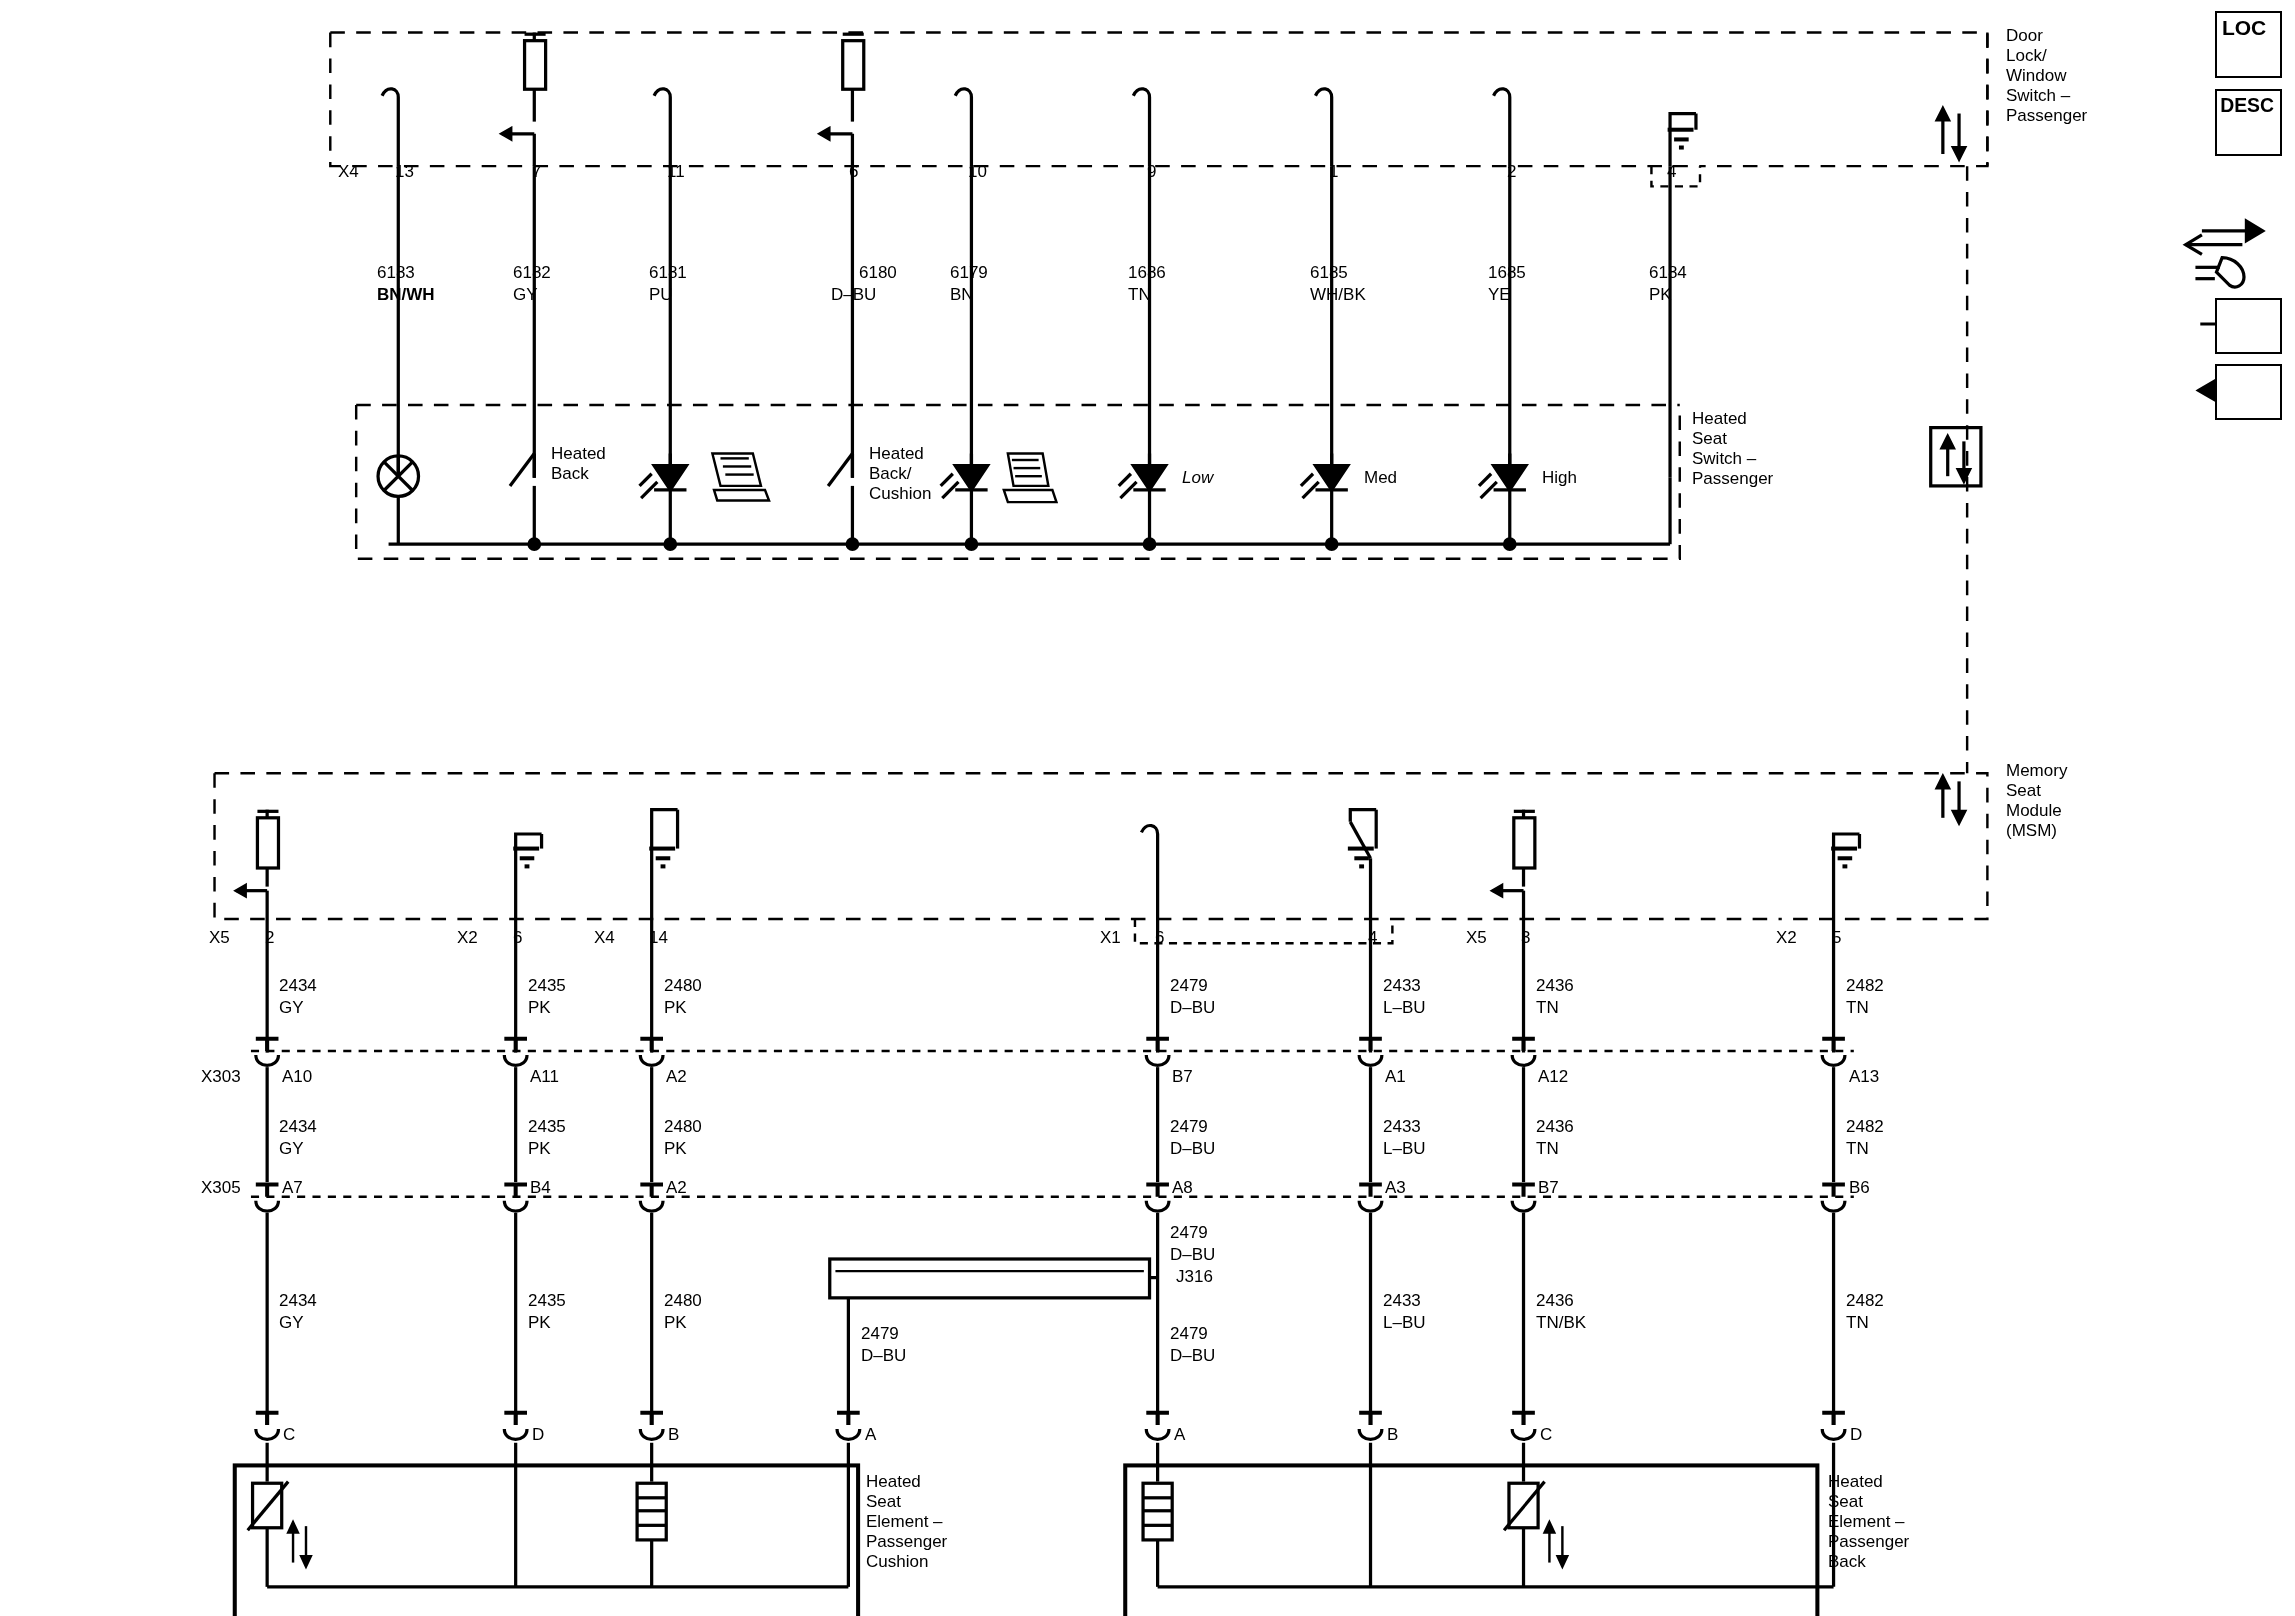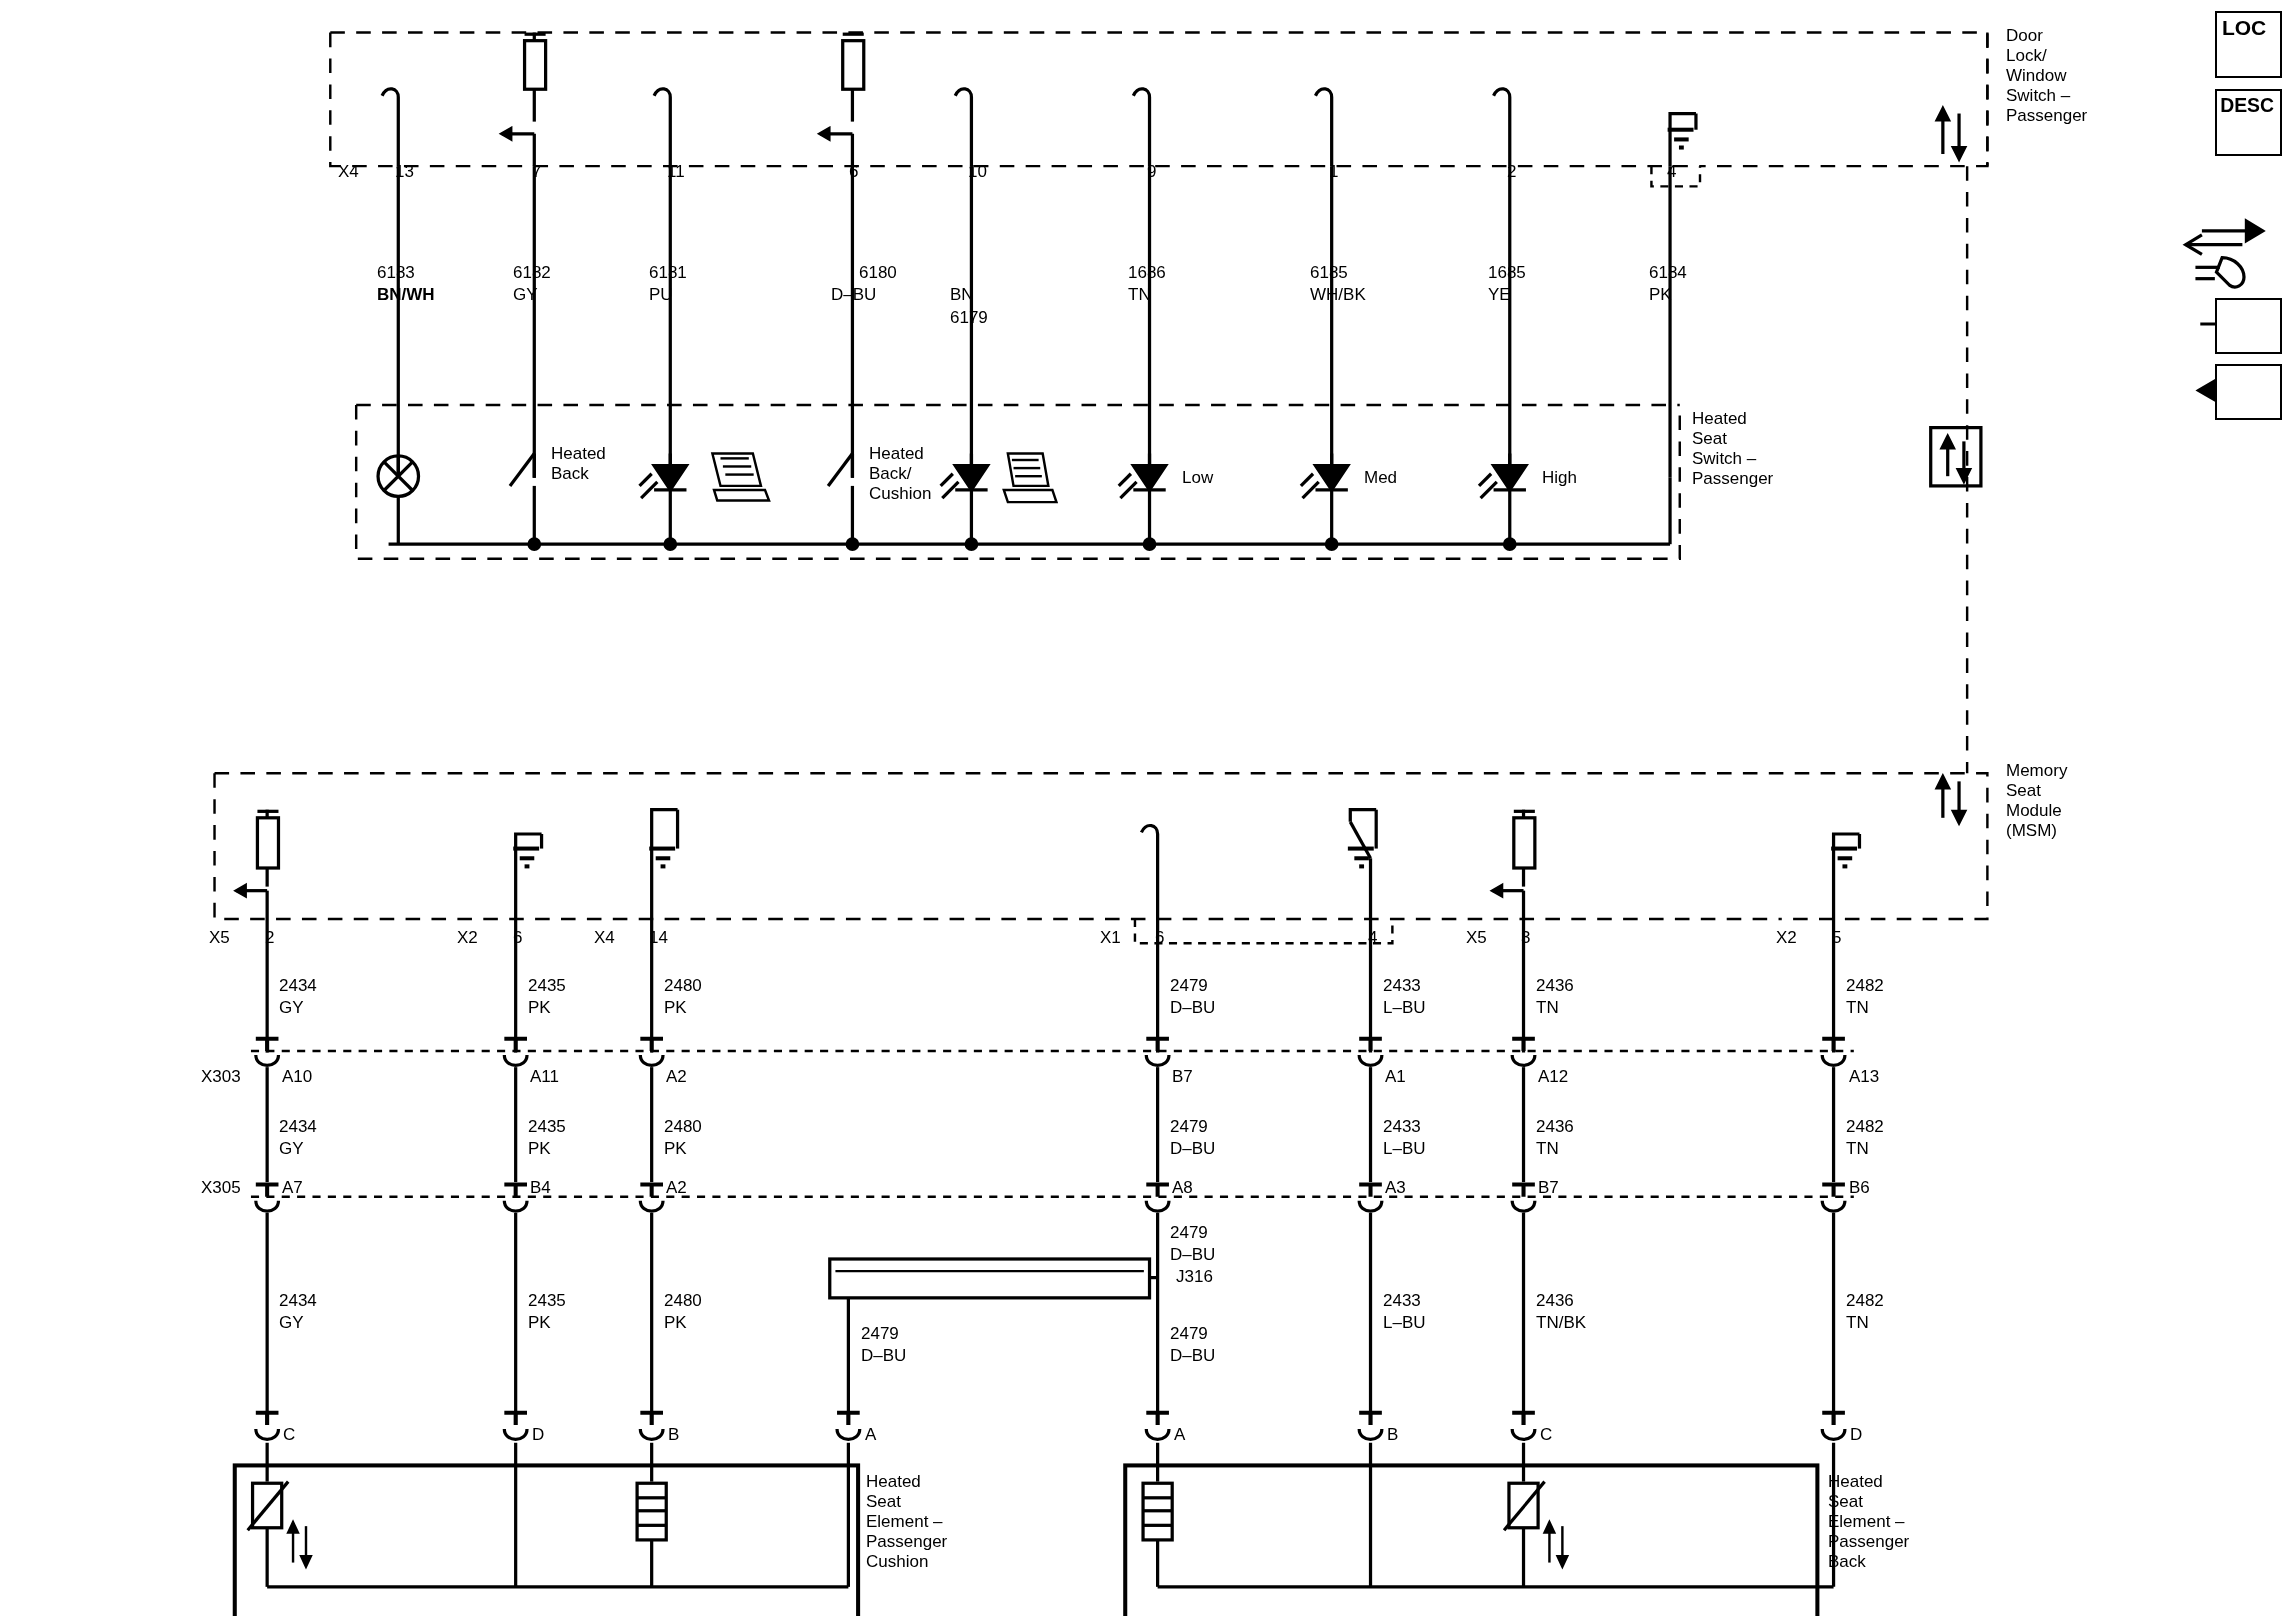--- a/index.html
+++ b/index.html
@@ -416,37 +416,37 @@
 <div class="lbl" style="left:1667px;top:162px;">4</div>
 
 <div class="lbl" style="left:377px;top:263px;">6183</div>
 <div class="lbl" style="left:377px;top:285px;font-weight:bold;">BN/WH</div>
 <div class="lbl" style="left:513px;top:263px;">6182</div>
 <div class="lbl" style="left:513px;top:285px;">GY</div>
 <div class="lbl" style="left:649px;top:263px;">6181</div>
 <div class="lbl" style="left:649px;top:285px;">PU</div>
 <div class="lbl" style="left:859px;top:263px;">6180</div>
 <div class="lbl" style="left:831px;top:285px;">D–BU</div>
-<div class="lbl" style="left:950px;top:263px;margin-top:45px;">6179</div>
+<div class="lbl" style="left:950px;top:263px;">6179</div>
 <div class="lbl" style="left:950px;top:285px;">BN</div>
 <div class="lbl" style="left:1128px;top:263px;">1686</div>
 <div class="lbl" style="left:1128px;top:285px;">TN</div>
 <div class="lbl" style="left:1310px;top:263px;">6185</div>
 <div class="lbl" style="left:1310px;top:285px;">WH/BK</div>
 <div class="lbl" style="left:1488px;top:263px;">1685</div>
 <div class="lbl" style="left:1488px;top:285px;">YE</div>
 <div class="lbl" style="left:1649px;top:263px;">6184</div>
 <div class="lbl" style="left:1649px;top:285px;">PK</div>
 
 <div class="lbl" style="left:551px;top:444px;">Heated
 Back</div>
 <div class="lbl" style="left:869px;top:444px;">Heated
 Back/
 Cushion</div>
-<div class="lbl" style="left:1182px;top:468px;">Low</div>
+<div class="lbl" style="left:1182px;top:468px;font-style:italic;">Low</div>
 <div class="lbl" style="left:1364px;top:468px;">Med</div>
 <div class="lbl" style="left:1542px;top:468px;">High</div>
 <div class="lbl" style="left:1692px;top:409px;">Heated
 Seat
 Switch –
 Passenger</div>
 
 <div class="lbl" style="left:2006px;top:761px;">Memory
 Seat
 Module

